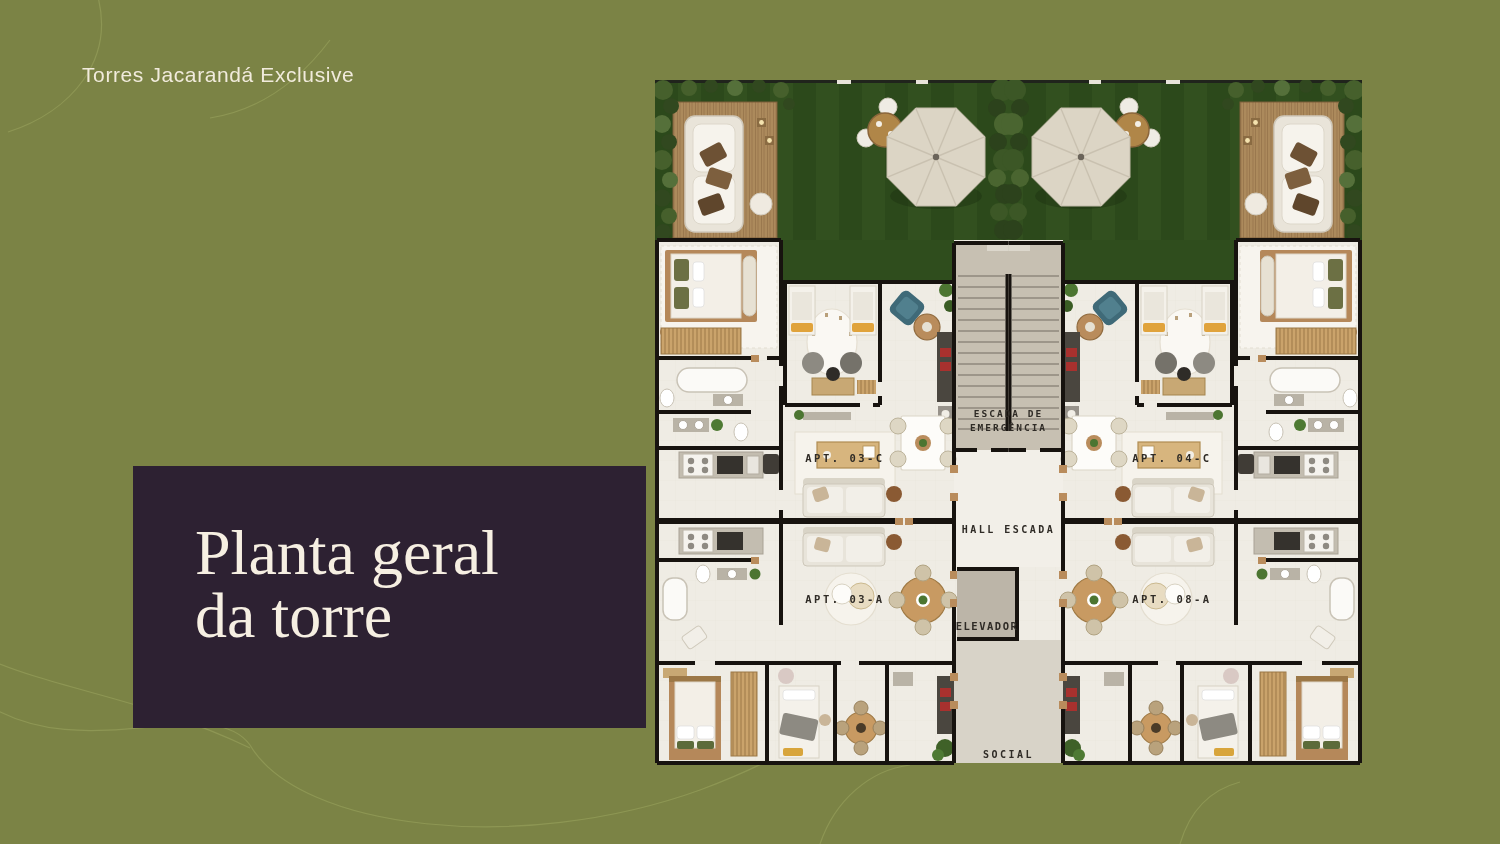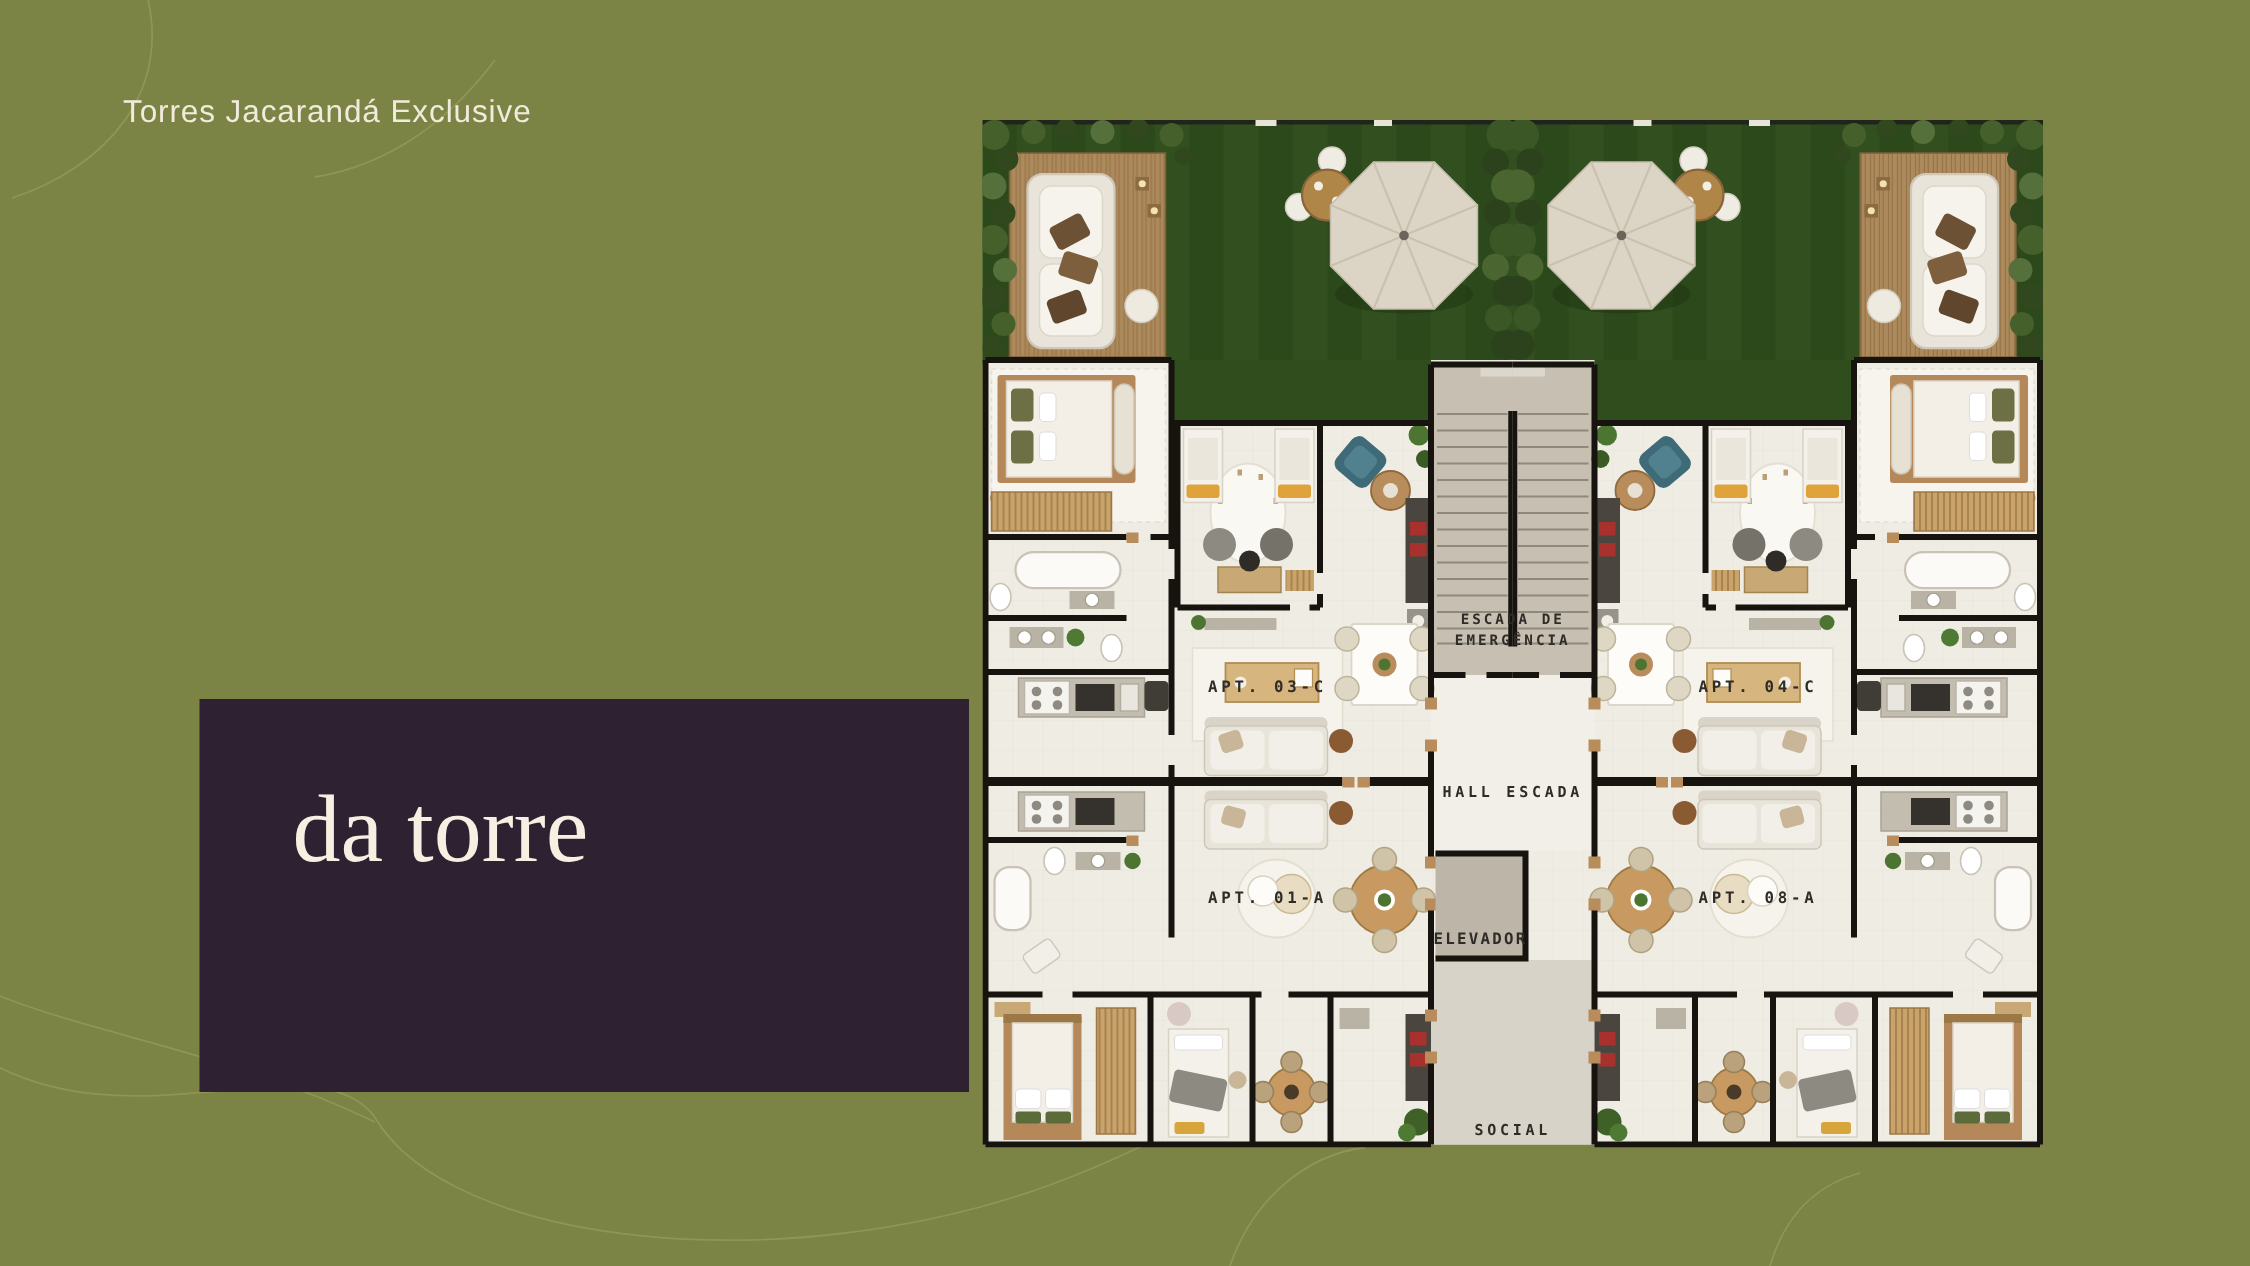--- a/index.html
+++ b/index.html
@@ -30,20 +30,21 @@
       <path d="M-10,660 C60,690 150,700 250,748"></path>
       <path d="M820,844 C835,800 870,770 910,765"></path>
       <path d="M1180,844 C1190,810 1210,790 1240,782"></path>
     </g>
   </svg>
 
   <div class="brand">Torres Jacarandá Exclusive</div>
 
   <div class="title-box">
     <div class="title-text">
+      <div>Planta geral</div>
       <div>da torre</div>
     </div>
   </div>
 
   <div class="plan">
     <svg viewBox="0 0 707 685" width="707" height="685">
       <defs>
         <pattern id="mow" width="46" height="163" patternUnits="userSpaceOnUse">
           <rect width="23" height="163" fill="#2c481b"></rect>
           <rect x="23" width="23" height="163" fill="#33511f"></rect>
@@ -378,16 +379,16 @@
 
     <div class="plan-label lbl-stairs" style="left:353.5px;top:319px;">
       <div>ESCADA DE</div>
       <div>EMERGÊNCIA</div>
     </div>
     <div class="plan-label lbl-hall" style="left:353.5px;top:427px;">HALL ESCADA</div>
     <div class="plan-label lbl-elev" style="left:332px;top:524px;">ELEVADOR</div>
     <div class="plan-label lbl-acesso" style="left:353.5px;top:652px;">SOCIAL</div>
     <div class="plan-label lbl-apt" style="left:190px;top:356px;text-align:right;">APT. 03-C</div>
     <div class="plan-label lbl-apt" style="left:517px;top:356px;">APT. 04-C</div>
-    <div class="plan-label lbl-apt" style="left:190px;top:497px;">APT. 01-A</div>
+    <div class="plan-label lbl-apt" style="left:190px;top:497px;">APT. 03-A</div>
     <div class="plan-label lbl-apt" style="left:517px;top:497px;">APT. 08-A</div>
   </div>
 </div>
 
 </body></html>

